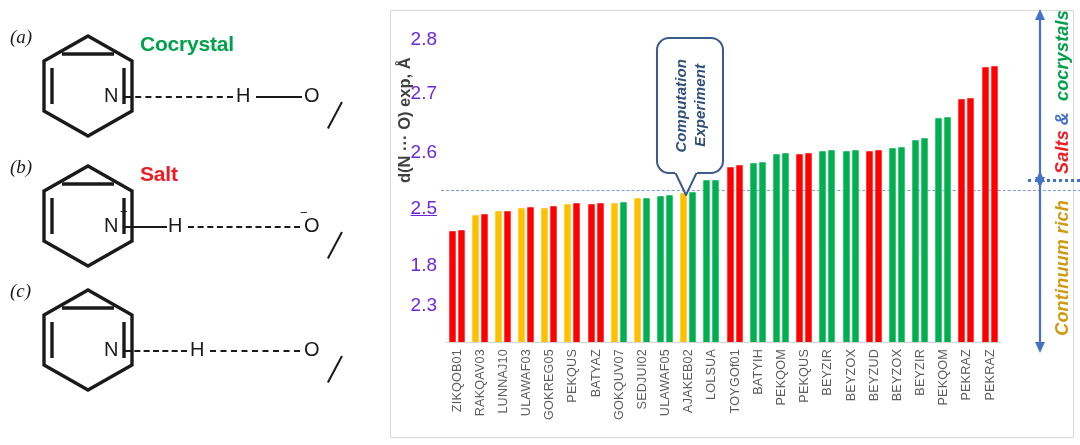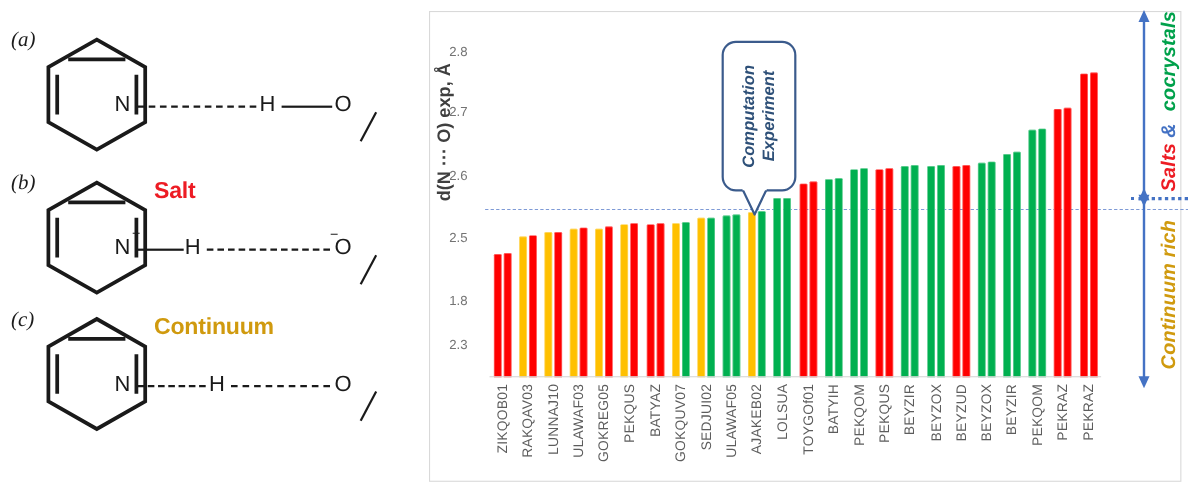--- a/index.html
+++ b/index.html
@@ -101,24 +101,24 @@
     position: absolute;
     left: 54px;  
     top: 22px;
     width: 556px;
     height: 310px;
   }
 
   .ytick {
     position: absolute;
     right: 100%;
-    margin-right: 20px;
+    margin-right: 8px;
     transform: translateY(-50%);
-    font-size: 12px;
-    color: #737373;
+    font-size: 19px;
+    color: #6d28d9;
     white-space: nowrap;
   }
 
   #ylabel {
     position: absolute;
     left: 4px;
     top: 172px;
     transform: rotate(-90deg);
     transform-origin: left top;
     font-size: 16.5px;
@@ -270,20 +270,21 @@
     <div class="scheme scheme-a">
       <div class="panel-letter">(a)</div>
       <div class="ring-wrap">
         <svg width="110" height="112" viewBox="0 0 110 112">
           <polygon points="52,6 96,31 96,81 52,106 8,81 8,31" fill="none" stroke="#1a1a1a" stroke-width="3.4"></polygon>
           <line x1="26" y1="24" x2="78" y2="24" stroke="#1a1a1a" stroke-width="3.4"></line>
           <line x1="16" y1="38" x2="16" y2="74" stroke="#1a1a1a" stroke-width="3.4"></line>
           <line x1="88" y1="38" x2="88" y2="74" stroke="#1a1a1a" stroke-width="3.4"></line>
         </svg>
       </div>
+      <div class="scheme-label" style="color:#00A14B">Cocrystal</div>
       <div class="bond-row">
         <span class="atom" style="left:-8px; top:8px;">N</span>
         <div class="dashline" style="left:13px; top:20px; width:108px;"></div>
         <span class="atom" style="left:124px; top:8px;">H</span>
         <div class="solidline" style="left:144px; top:20px; width:46px;"></div>
         <span class="atom" style="left:192px; top:8px;">O</span>
         <div class="tail" style="left:215px; top:22px; height:30px;"></div>
       </div>
     </div>
 
@@ -313,41 +314,40 @@
     <div class="scheme scheme-c">
       <div class="panel-letter">(c)</div>
       <div class="ring-wrap">
         <svg width="110" height="112" viewBox="0 0 110 112">
           <polygon points="52,6 96,31 96,81 52,106 8,81 8,31" fill="none" stroke="#1a1a1a" stroke-width="3.4"></polygon>
           <line x1="26" y1="24" x2="78" y2="24" stroke="#1a1a1a" stroke-width="3.4"></line>
           <line x1="16" y1="38" x2="16" y2="74" stroke="#1a1a1a" stroke-width="3.4"></line>
           <line x1="88" y1="38" x2="88" y2="74" stroke="#1a1a1a" stroke-width="3.4"></line>
         </svg>
       </div>
-      <div class="scheme-label" style="color:#D09A0E">Continuum</div>
       <div class="bond-row">
         <span class="atom" style="left:-8px; top:8px;">N</span>
         <div class="dashline" style="left:13px; top:20px; width:62px;"></div>
         <span class="atom" style="left:78px; top:8px;">H</span>
         <div class="dashline" style="left:98px; top:20px; width:90px;"></div>
         <span class="atom" style="left:192px; top:8px;">O</span>
         <div class="tail" style="left:215px; top:22px; height:30px;"></div>
       </div>
     </div>
   </div>
 
   <div id="chart-panel">
 
     <div id="ylabel">d(N ··· O) exp, Å</div>
 
     <div id="plot-area">
       <div id="yticks">
           <div class="ytick" style="bottom: 16px;">2.3</div>
           <div class="ytick" style="bottom: 56.3636px;">1.8</div>
-          <div class="ytick" style="bottom: 112.727px;">2.5</div>
+          <div class="ytick" style="bottom: 112.727px; text-decoration: underline;">2.5</div>
           <div class="ytick" style="bottom: 169.091px;">2.6</div>
           <div class="ytick" style="bottom: 228px;">2.7</div>
           <div class="ytick" style="bottom: 281.818px;">2.8</div>
         </div>
       <div id="threshold" style="bottom: 152.182px;"></div>
       <div id="bars">
           <div class="group">
             <div class="bar" title="ZIKQOB01 — Experiment: 2.499" style="height: 112.164px; background: rgb(255, 0, 0);"></div>
             <div class="bar" title="ZIKQOB01 — Computation: 2.500" style="height: 112.727px; background: rgb(255, 0, 0);"></div>
           </div>

